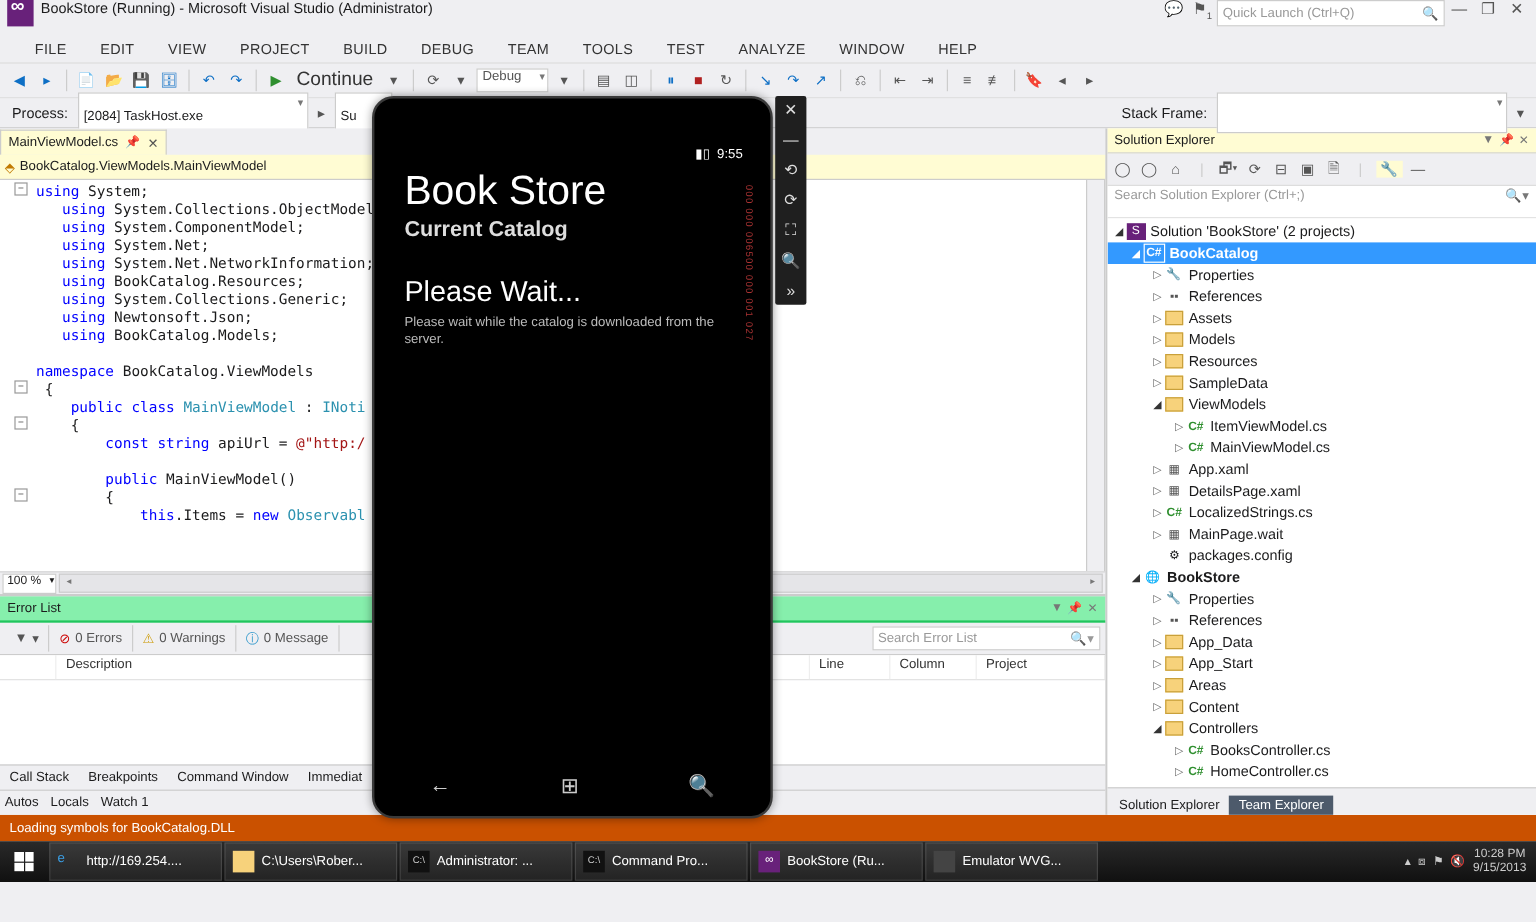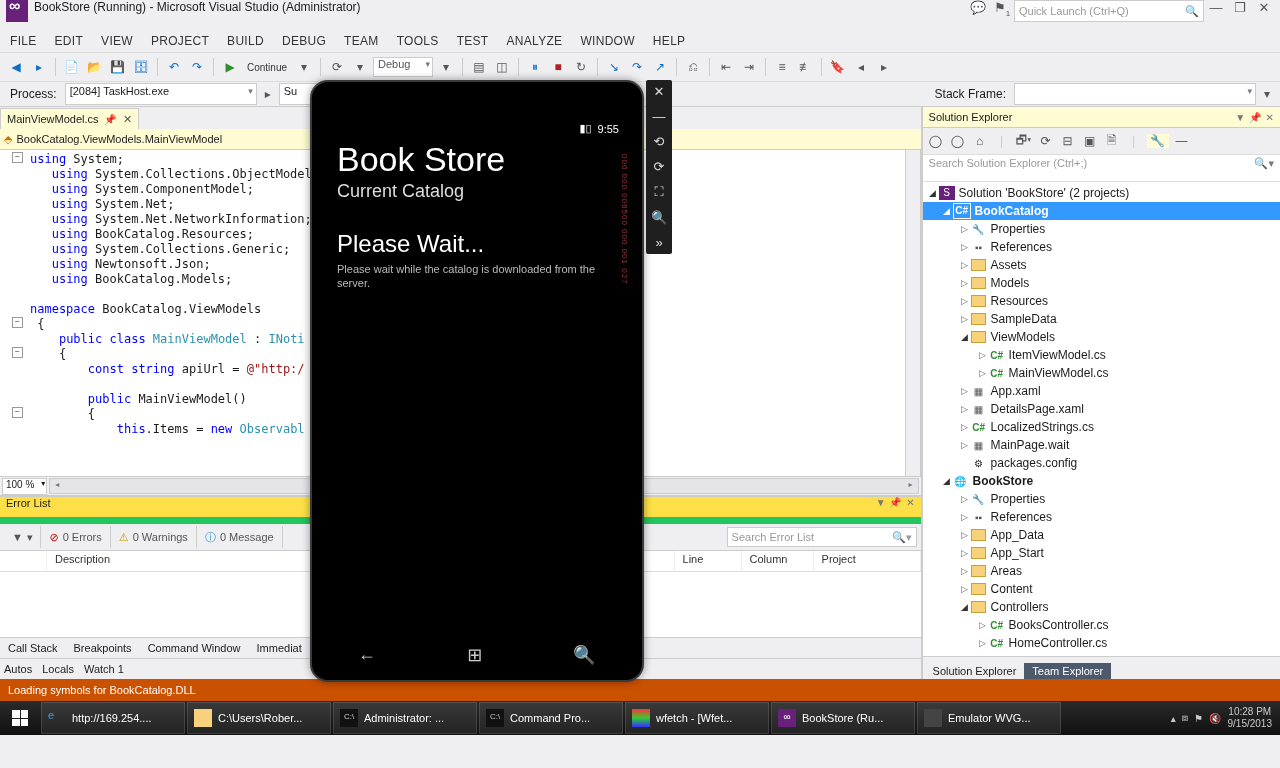--- a/index.html
+++ b/index.html
@@ -5,53 +5,53 @@
 html,body{margin:0;padding:0;font-family:"Segoe UI",Arial,sans-serif;font-size:12px;background:#efeff2;color:#1b1b1c;overflow:hidden;height:768px;width:1280px;position:relative}
 .titlebar{height:30px;display:flex;align-items:flex-start;background:#efeff2;padding:0 4px}
 .titlebar .logo{width:22px;height:22px;background:#68217a;margin:0 6px 0 2px;position:relative}
 .titlebar .logo::after{content:"∞";color:#fff;position:absolute;left:3px;top:-3px;font-size:16px;font-weight:bold}
 .titlebar .title{flex:0 0 auto;font-size:12px}
 .titlebar .spacer{flex:1}
 .titlebar .icon{width:16px;height:16px;margin:0 4px;color:#555;font-size:13px;text-align:center;line-height:16px}
 .titlebar .ql{width:180px;height:20px;border:1px solid #ccc;background:#fff;display:flex;align-items:center;padding:0 4px;color:#999;font-size:11px}
 .titlebar .ql .mag{margin-left:auto;color:#777}
 .winbtn{width:20px;text-align:center;color:#555;font-size:13px;margin:0 2px}
-.menubar{height:22px;display:flex;align-items:center;padding:0 1px;gap:0}
+.menubar{height:22px;display:flex;align-items:center;padding:0 20px;gap:10px}
 .menubar span{padding:0 9px;font-size:12px;color:#333;letter-spacing:0.3px}
 .toolbar{height:28px;display:flex;align-items:center;padding:0 6px;border-top:1px solid #ddd;border-bottom:1px solid #ddd;background:#efeff2;gap:3px}
 .toolbar .btn{width:20px;height:20px;color:#555;font-size:12px;display:flex;align-items:center;justify-content:center}
 .toolbar .btn.blue{color:#0e6fc5}
 .toolbar .btn.green{color:#2f8f2f}
 .toolbar .sep{width:1px;height:18px;background:#ccc;margin:0 3px}
-.toolbar .txt{padding:0 4px;font-size:10px;color:#333}
+.toolbar .txt{padding:0 4px;font-size:16px;color:#333}
 .toolbar .combo{border:1px solid #ccc;background:#fff;height:18px;padding:0 14px 0 4px;font-size:11px;color:#555;position:relative;min-width:40px}
 .toolbar .combo::after{content:"▾";position:absolute;right:2px;top:1px;color:#777;font-size:9px}
 .debugbar{height:24px;display:flex;align-items:center;padding:0 10px;gap:8px;border-bottom:1px solid #ccc;background:#efeff2;font-size:12px}
-.debugbar .combo{border:1px solid #ccc;background:#fff;height:18px;padding:1px 16px 1px 4px;position:relative;min-width:120px;font-size:11px}
+.debugbar .combo{border:1px solid #ccc;background:#fff;height:18px;padding:13px 16px 1px 4px;position:relative;min-width:120px;font-size:11px}
 .debugbar .combo::after{content:"▾";position:absolute;right:3px;top:2px;color:#777;font-size:9px}
 .main{display:flex;height:572px}
 .leftpane{width:922px;display:flex;flex-direction:column;position:relative}
 .tabstrip{height:22px;display:flex;align-items:end;background:#efeff2}
 .tabstrip .tab{background:#fffcd3;border-top:1px solid #ccc;border-left:1px solid #ccc;border-right:1px solid #ccc;height:20px;padding:0 6px;display:flex;align-items:center;gap:6px;font-size:11px}
 .tabstrip .tab .pin{font-size:10px;color:#777}
 .tabstrip .tab .x{font-size:11px;color:#555}
 .navbar{height:20px;background:#fffcd3;border-bottom:1px solid #ccc;display:flex;align-items:center;padding:0 4px;font-size:11px;gap:4px}
 .navbar .ico{color:#c27a00}
 .code{flex:1;background:#fff;position:relative;font-family:Consolas,monospace;font-size:12px;overflow:hidden;border-right:1px solid #ccc}
 .code pre{margin:0;padding:2px 8px 2px 30px;white-space:pre;line-height:15px}
 .code .gutter{position:absolute;left:0;top:0;width:24px;bottom:0;background:#fff;border-right:0}
 .code .fold{position:absolute;left:12px;width:9px;height:9px;border:1px solid #999;font-size:8px;line-height:8px;text-align:center;color:#555;background:#fff}
 .kw{color:#0000ff}.str{color:#a31515}.type{color:#2b91af}
 .zoombar{height:18px;background:#efeff2;border-top:1px solid #ccc;display:flex;align-items:center;font-size:11px;gap:2px;padding:0 2px}
 .zoombar .combo{border:1px solid #ccc;background:#fff;height:15px;padding:0 12px 0 3px;position:relative;font-size:10px}
 .zoombar .combo::after{content:"▾";position:absolute;right:1px;top:0;font-size:8px}
 .zoombar .sb{flex:1;height:14px;background:#e5e5e8;border:1px solid #ccc;position:relative}
 .zoombar .sb .arrow{position:absolute;top:0;width:14px;height:12px;text-align:center;font-size:8px;color:#777;line-height:12px}
 .errorpane{height:140px;display:flex;flex-direction:column;border-top:2px solid #ccc}
-.errorpane .hdr{height:20px;background:#fde047;display:flex;align-items:flex-start;padding:0 6px;font-size:11px;border-bottom:7px solid #22c55e}
+.errorpane .hdr{height:20px;background:#86efac;display:flex;align-items:center;padding:0 6px;font-size:11px;border-bottom:2px solid #22c55e}
 .errorpane .hdr .r{margin-left:auto;display:flex;gap:4px;color:#777;font-size:10px}
 .errorpane .filt{height:26px;display:flex;align-items:center;background:#efeff2;border-bottom:1px solid #ccc;padding:0 4px;gap:0}
 .errorpane .filt .item{padding:0 8px;height:22px;display:flex;align-items:center;gap:4px;font-size:11px;color:#555;border-right:1px solid #ccc}
 .errorpane .filt .search{margin-left:auto;width:180px;height:18px;border:1px solid #ccc;background:#fff;display:flex;align-items:center;padding:0 4px;color:#999;font-size:11px}
 .errorpane .cols{height:20px;display:flex;background:#fff;border-bottom:1px solid #ddd;font-size:11px;color:#333}
 .errorpane .cols div{padding:2px 8px;border-right:1px solid #eee}
 .errorpane .body{flex:1;background:#fff}
 .bottabs{height:20px;background:#efeff2;display:flex;align-items:center;font-size:11px;padding:0 4px;gap:8px;border-top:1px solid #ccc}
 .bottabs span{padding:0 4px}
 .bottabs2{height:20px;background:#efeff2;display:flex;align-items:center;font-size:11px;padding:0 4px;gap:10px;border-top:1px solid #ccc}
@@ -88,21 +88,21 @@
 .csproj-ico{color:#2f8f2f;font-weight:bold;border:1px solid #2f8f2f;width:12px;height:11px;font-size:8px;line-height:10px;text-align:center}
 .xaml-ico{color:#555;font-size:11px}
 .rightpane .bottabs3{height:22px;background:#efeff2;display:flex;align-items:end;font-size:11px;padding:0 2px;border-top:1px solid #ccc}
 .bottabs3 .t{padding:2px 8px;background:#efeff2}
 .bottabs3 .t.inact{background:#4d5a6b;color:#fff}
 
 .emulator{position:absolute;left:310px;top:80px;width:330px;height:598px;background:#000;border-radius:18px;border:2px solid #3a3a3a;z-index:50;box-shadow:0 0 8px rgba(0,0,0,0.4)}
 .emulator .screen{position:absolute;left:15px;right:15px;top:36px;bottom:56px;background:#000;color:#fff;font-family:"Segoe UI",sans-serif}
 .emulator .statusline{position:absolute;right:8px;top:4px;font-size:11px;display:flex;gap:6px;align-items:center}
 .emulator h1{font-weight:300;font-size:34px;margin:22px 0 0 10px}
-.emulator h2{font-weight:400;font-size:18px;margin:2px 0 0 10px;color:#ddd}
+.emulator h2{font-weight:700;font-size:18px;margin:2px 0 0 10px;color:#ddd}
 .emulator h3{font-weight:300;font-size:24px;margin:28px 0 0 10px}
 .emulator p{font-size:11px;margin:4px 10px 0 10px;color:#bbb;line-height:14px}
 .emulator .perf{position:absolute;right:-2px;top:36px;font-size:8px;color:#a33;writing-mode:vertical-rl;letter-spacing:1px}
 .emulator .btns{position:absolute;bottom:14px;left:0;right:0;display:flex;justify-content:space-around;color:#ccc;font-size:18px}
 .emutools{position:absolute;left:646px;top:80px;width:26px;background:#1f1f1f;z-index:50;padding:4px 0;display:flex;flex-direction:column;align-items:center;gap:10px;color:#ddd;font-size:13px;border-radius:2px}
 .emutools span{cursor:default}
 
 .rightstub{position:absolute;right:0;top:0;width:14px;bottom:0;background:#efeff2;border-left:1px solid #ccc}
 </style>
 </head>
@@ -502,24 +502,20 @@
     </div>
   <div class="titem">
       <span class="ico" style="background:#111;color:#ccc;font-size:8px;text-align:center;line-height:16px">C:\</span>
       <span>Administrator: ...</span>
     </div>
   <div class="titem">
       <span class="ico" style="background:#111;color:#ccc;font-size:8px;text-align:center;line-height:16px">C:\</span>
       <span>Command Pro...</span>
     </div>
   <div class="titem">
-      <span class="ico" style="background:linear-gradient(#f33,#3c3 50%,#33f);font-size:7px"></span>
-      <span>wfetch - [Wfet...</span>
-    </div>
-  <div class="titem">
       <span class="ico" style="background:#68217a;color:#fff;font-size:10px;text-align:center;line-height:16px">∞</span>
       <span>BookStore (Ru...</span>
     </div>
   <div class="titem">
       <span class="ico" style="background:#444"></span>
       <span>Emulator WVG...</span>
     </div>
   <div class="tray">
     <span>▴</span>
     <span>⧈</span>

